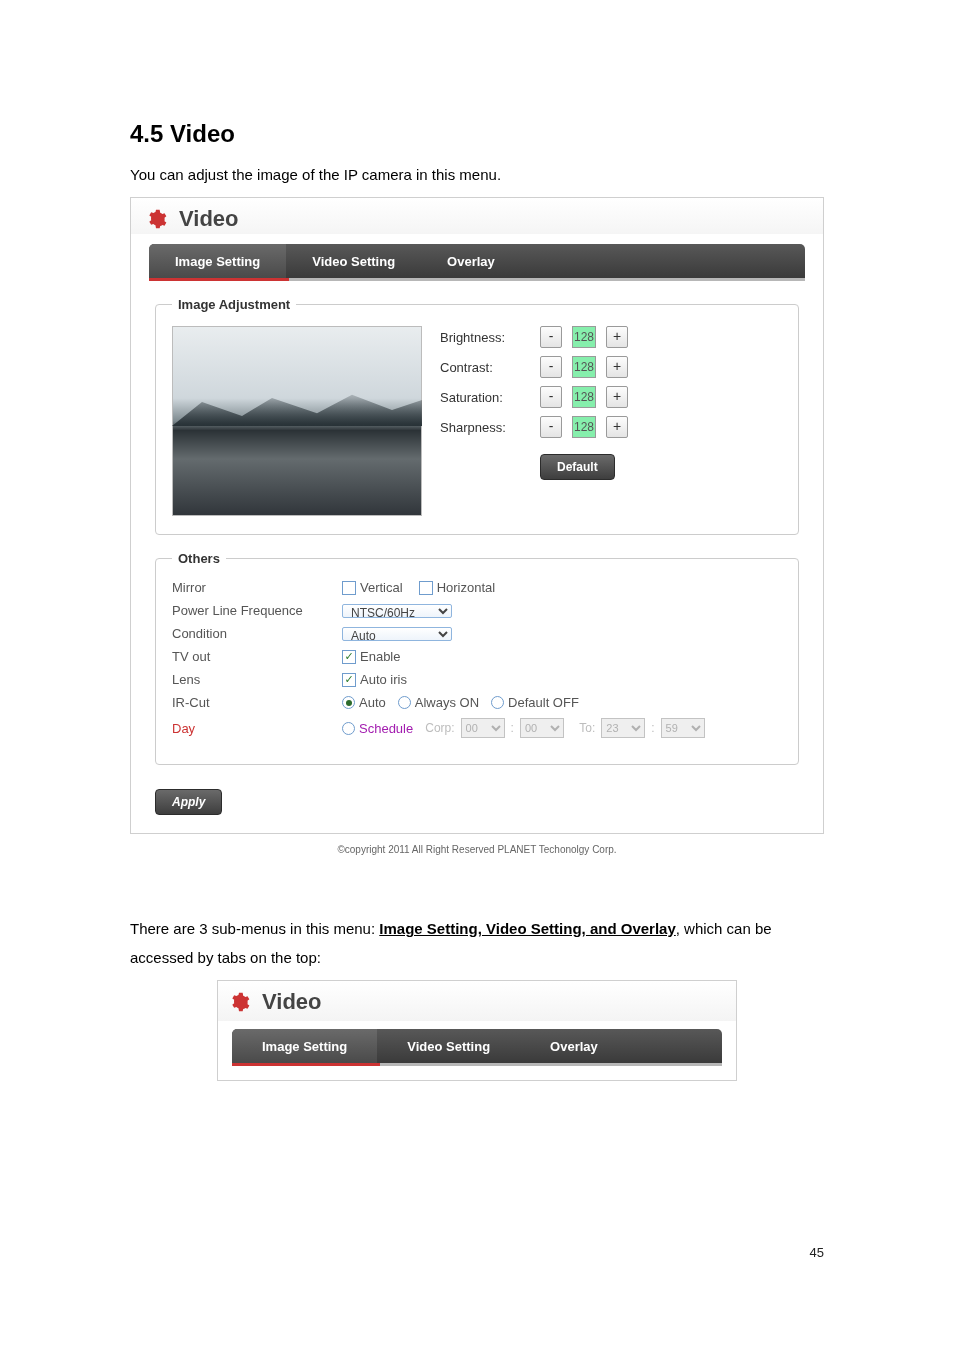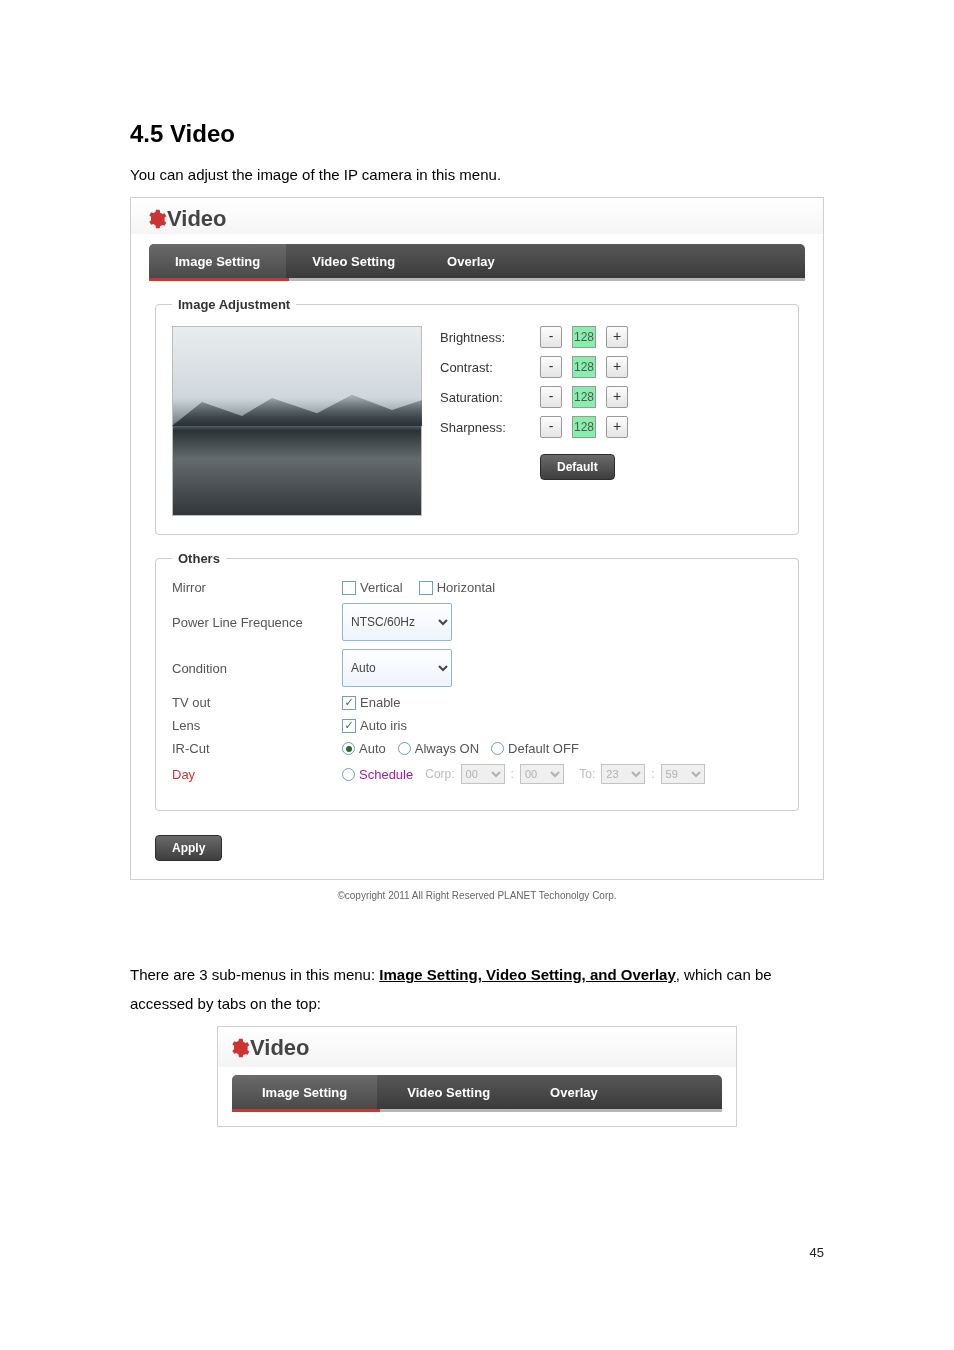--- a/index.html
+++ b/index.html
@@ -32,21 +32,21 @@
   .shot-inner {
     position: relative;
   }
   .title-bar {
     padding: 8px 14px 2px 14px;
     background: linear-gradient(#fff, #f5f5f5);
   }
   .title-row {
     display: flex;
     align-items: center;
-    gap: 0;
+    gap: 12px;
   }
   .gear-icon svg { display: block; }
   .title-text {
     font-size: 22px;
     font-weight: bold;
     color: #444;
   }
   .tab-strip {
     margin: 10px 18px 0 18px;
     background: linear-gradient(#585858, #3a3a3a);
@@ -155,21 +155,21 @@
   .others-label { width: 170px; }
   .checkbox {
     display: inline-flex; align-items: center; gap: 4px; margin-right: 16px;
   }
   .checkbox .box {
     width: 14px; height: 14px; border: 1px solid #6f9ccd;
     background: #fff; display: inline-flex; align-items: center; justify-content: center;
     font-size: 11px; color: #2b7a2b;
   }
   select.combo {
-    font-size: 12px; height: 38px; border: 1px solid #8fb5de;
+    font-size: 12px; height: 14px; border: 1px solid #8fb5de;
     background: linear-gradient(#fff,#eef4fb); border-radius: 2px;
     width: 110px; color: #444; padding-left: 4px;
   }
   .radio {
     display: inline-flex; align-items: center; gap: 4px; margin-right: 12px;
   }
   .radio .dot {
     width: 13px; height: 13px; border-radius: 50%;
     border: 1px solid #6f9ccd; background: #fff;
     display: inline-flex; align-items: center; justify-content: center;
@@ -179,21 +179,21 @@
   }
   .sched {
     display: inline-flex; align-items: center; gap: 6px;
     color: #bdbdbd;
     font-size: 12px;
   }
   .sched select {
     height: 20px; width: 44px; font-size: 11px;
     border: 1px solid #c3c3c3; color: #b1b1b1;
   }
-  .apply-row { padding: 4px 24px 18px 24px; }
+  .apply-row { padding: 4px 24px 18px 24px; font-style: italic; }
   .copyright {
     text-align: center;
     font-size: 10px;
     color: #666;
     margin: 10px 0 60px 0;
   }
   p.body-text {
     font-size: 15px;
     line-height: 1.9;
     margin: 0 0 8px 0;

